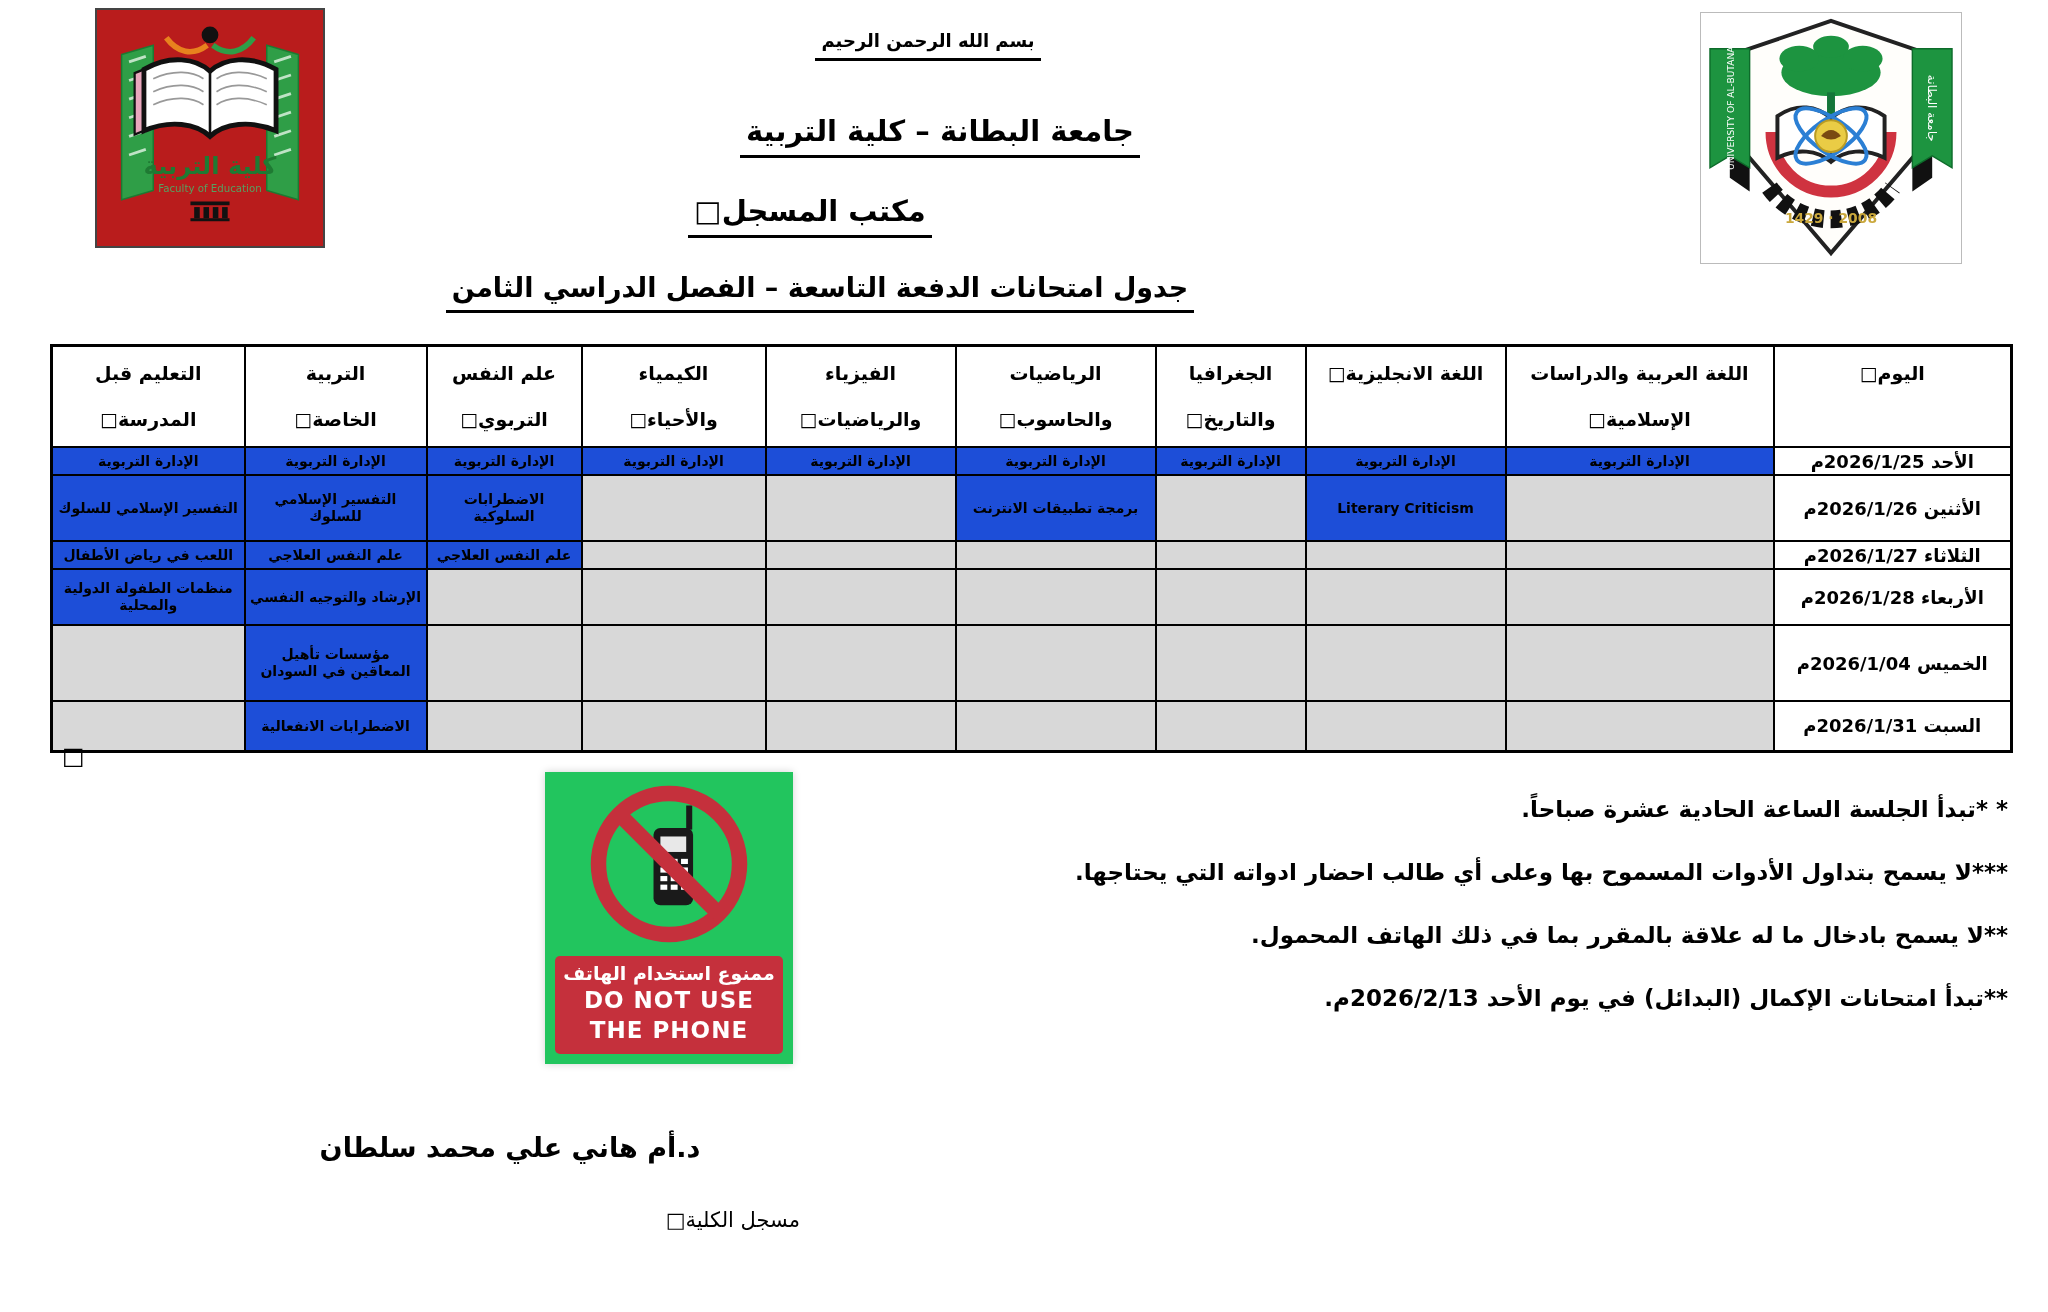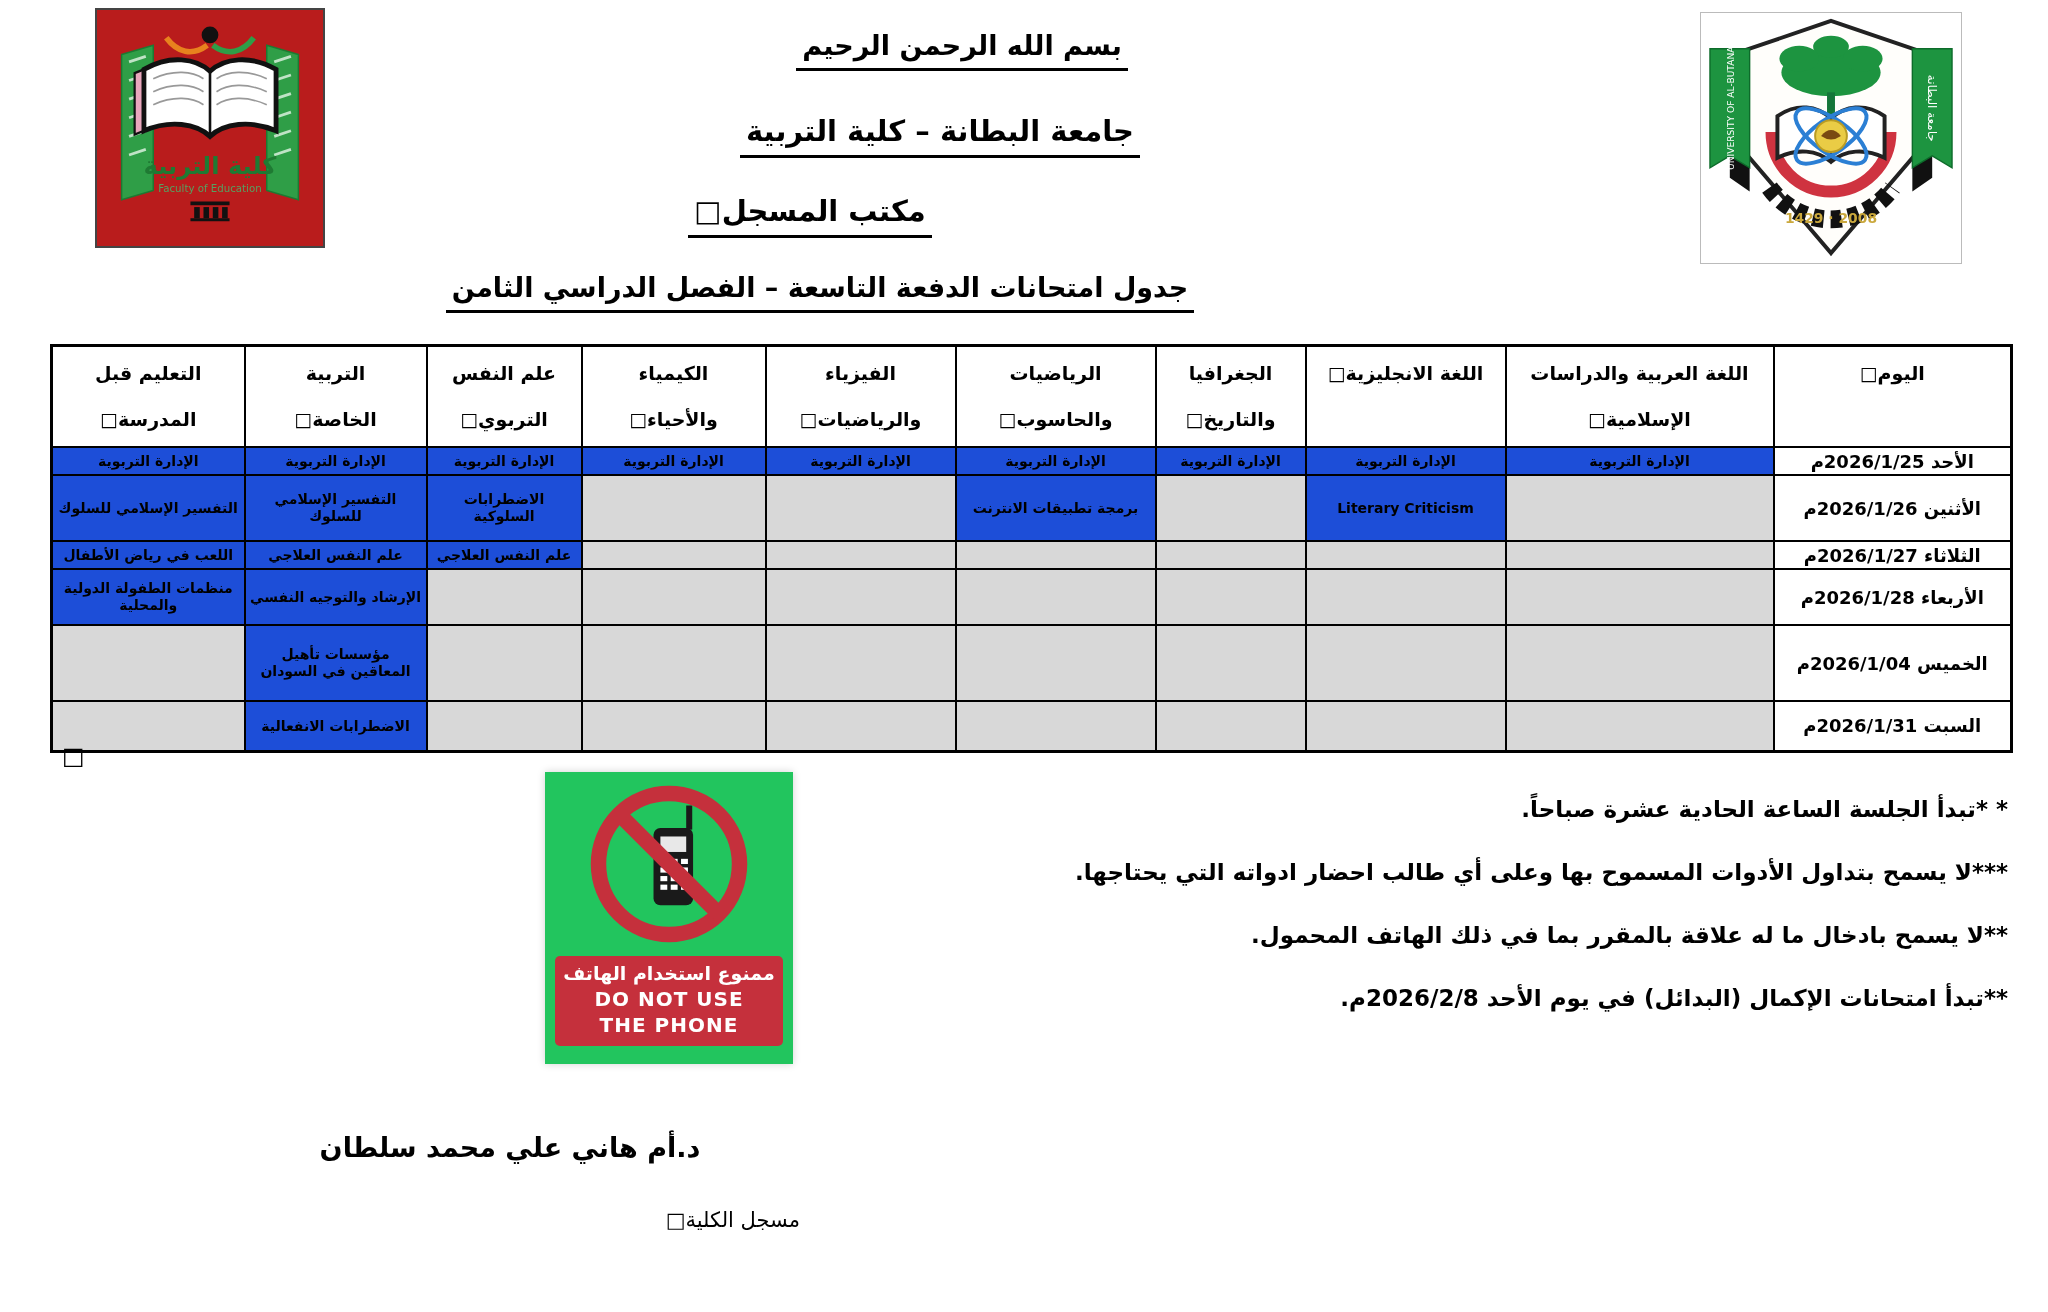--- a/index.html
+++ b/index.html
@@ -6,21 +6,21 @@
   html,body { background:#ffffff; }
   body {
     width:2048px; height:1312px; position:relative; overflow:hidden;
     font-family:"DejaVu Sans", sans-serif; color:#000;
   }
   .abs { position:absolute; }
 
   
   .heading { text-align:center; font-weight:bold; direction:rtl; }
   .heading .ul { display:inline-block; border-bottom:3px solid #000; padding:0 6px 7px 6px; }
-  #bismillah   { left:712px; top:30px;  width:500px; font-size:27px; }
+  #bismillah   { left:678px; top:30px;  width:500px; font-size:18px; }
   #university  { left:640px; top:114px; width:600px; font-size:29px; }
   #office      { left:560px; top:194px; width:500px; font-size:29px; }
   #doc-title   { left:420px; top:272px; width:800px; font-size:27px; }
 
   
   #left-logo  { left:95px;  top:8px;  width:230px; height:240px; border:2px solid #444; background:#b91c1c; padding:6px; }
   #right-logo { left:1700px; top:12px; width:262px; height:252px; border:1px solid #bbb; background:#fff; }
   #left-logo svg, #right-logo svg { width:100%; height:100%; }
 
   
@@ -60,21 +60,21 @@
     left:545px; top:772px; width:248px; height:292px;
     background:#22c55e; box-shadow:0 0 8px rgba(0,0,0,.18);
     text-align:center; padding-top:6px;
   }
   #phone-sign svg { width:172px; height:172px; }
   #phone-label {
     margin:2px 10px 0 10px; background:#c5303c; border-radius:5px;
     color:#fff; padding:6px 2px 8px 2px; direction:rtl;
   }
   #phone-label .ar { font-size:19px; font-weight:bold; line-height:1.25; }
-  #phone-label .en { font-size:20px; font-weight:bold; letter-spacing:1px; direction:ltr; line-height:1.3; }
+  #phone-label .en { font-size:23px; font-weight:bold; letter-spacing:1px; direction:ltr; line-height:1.3; }
 
   
   #sig-name { left:260px; top:1132px; width:500px; text-align:center; font-size:27px; font-weight:bold; direction:rtl; }
   #sig-role { left:380px; top:1208px; width:420px; text-align:right; font-size:21px; font-weight:normal; direction:rtl; }
 </style>
 </head>
 <body>
 
 <div id="left-logo" class="abs">
   <svg viewBox="0 0 115 119">
@@ -283,17 +283,17 @@
     <div class="ar">ممنوع استخدام الهاتف</div>
     <div class="en">DO NOT USE</div>
     <div class="en">THE PHONE</div>
   </div>
 </div>
 
 <div id="notes" class="abs">
   <div class="note">* *تبدأ الجلسة الساعة الحادية عشرة صباحاً.</div>
   <div class="note">***لا يسمح بتداول الأدوات المسموح بها وعلى أي طالب احضار ادواته التي يحتاجها.</div>
   <div class="note">**لا يسمح بادخال ما له علاقة بالمقرر بما في ذلك الهاتف المحمول.</div>
-  <div class="note">**تبدأ امتحانات الإكمال (البدائل) في يوم الأحد 2026/2/8م.</div>
+  <div class="note">**تبدأ امتحانات الإكمال (البدائل) في يوم الأحد 2026/2/13م.</div>
 </div>
 
 <div id="sig-name" class="abs">د.أم هاني علي محمد سلطان</div>
 <div id="sig-role" class="abs">مسجل الكلية□</div>
 
 </body></html>

